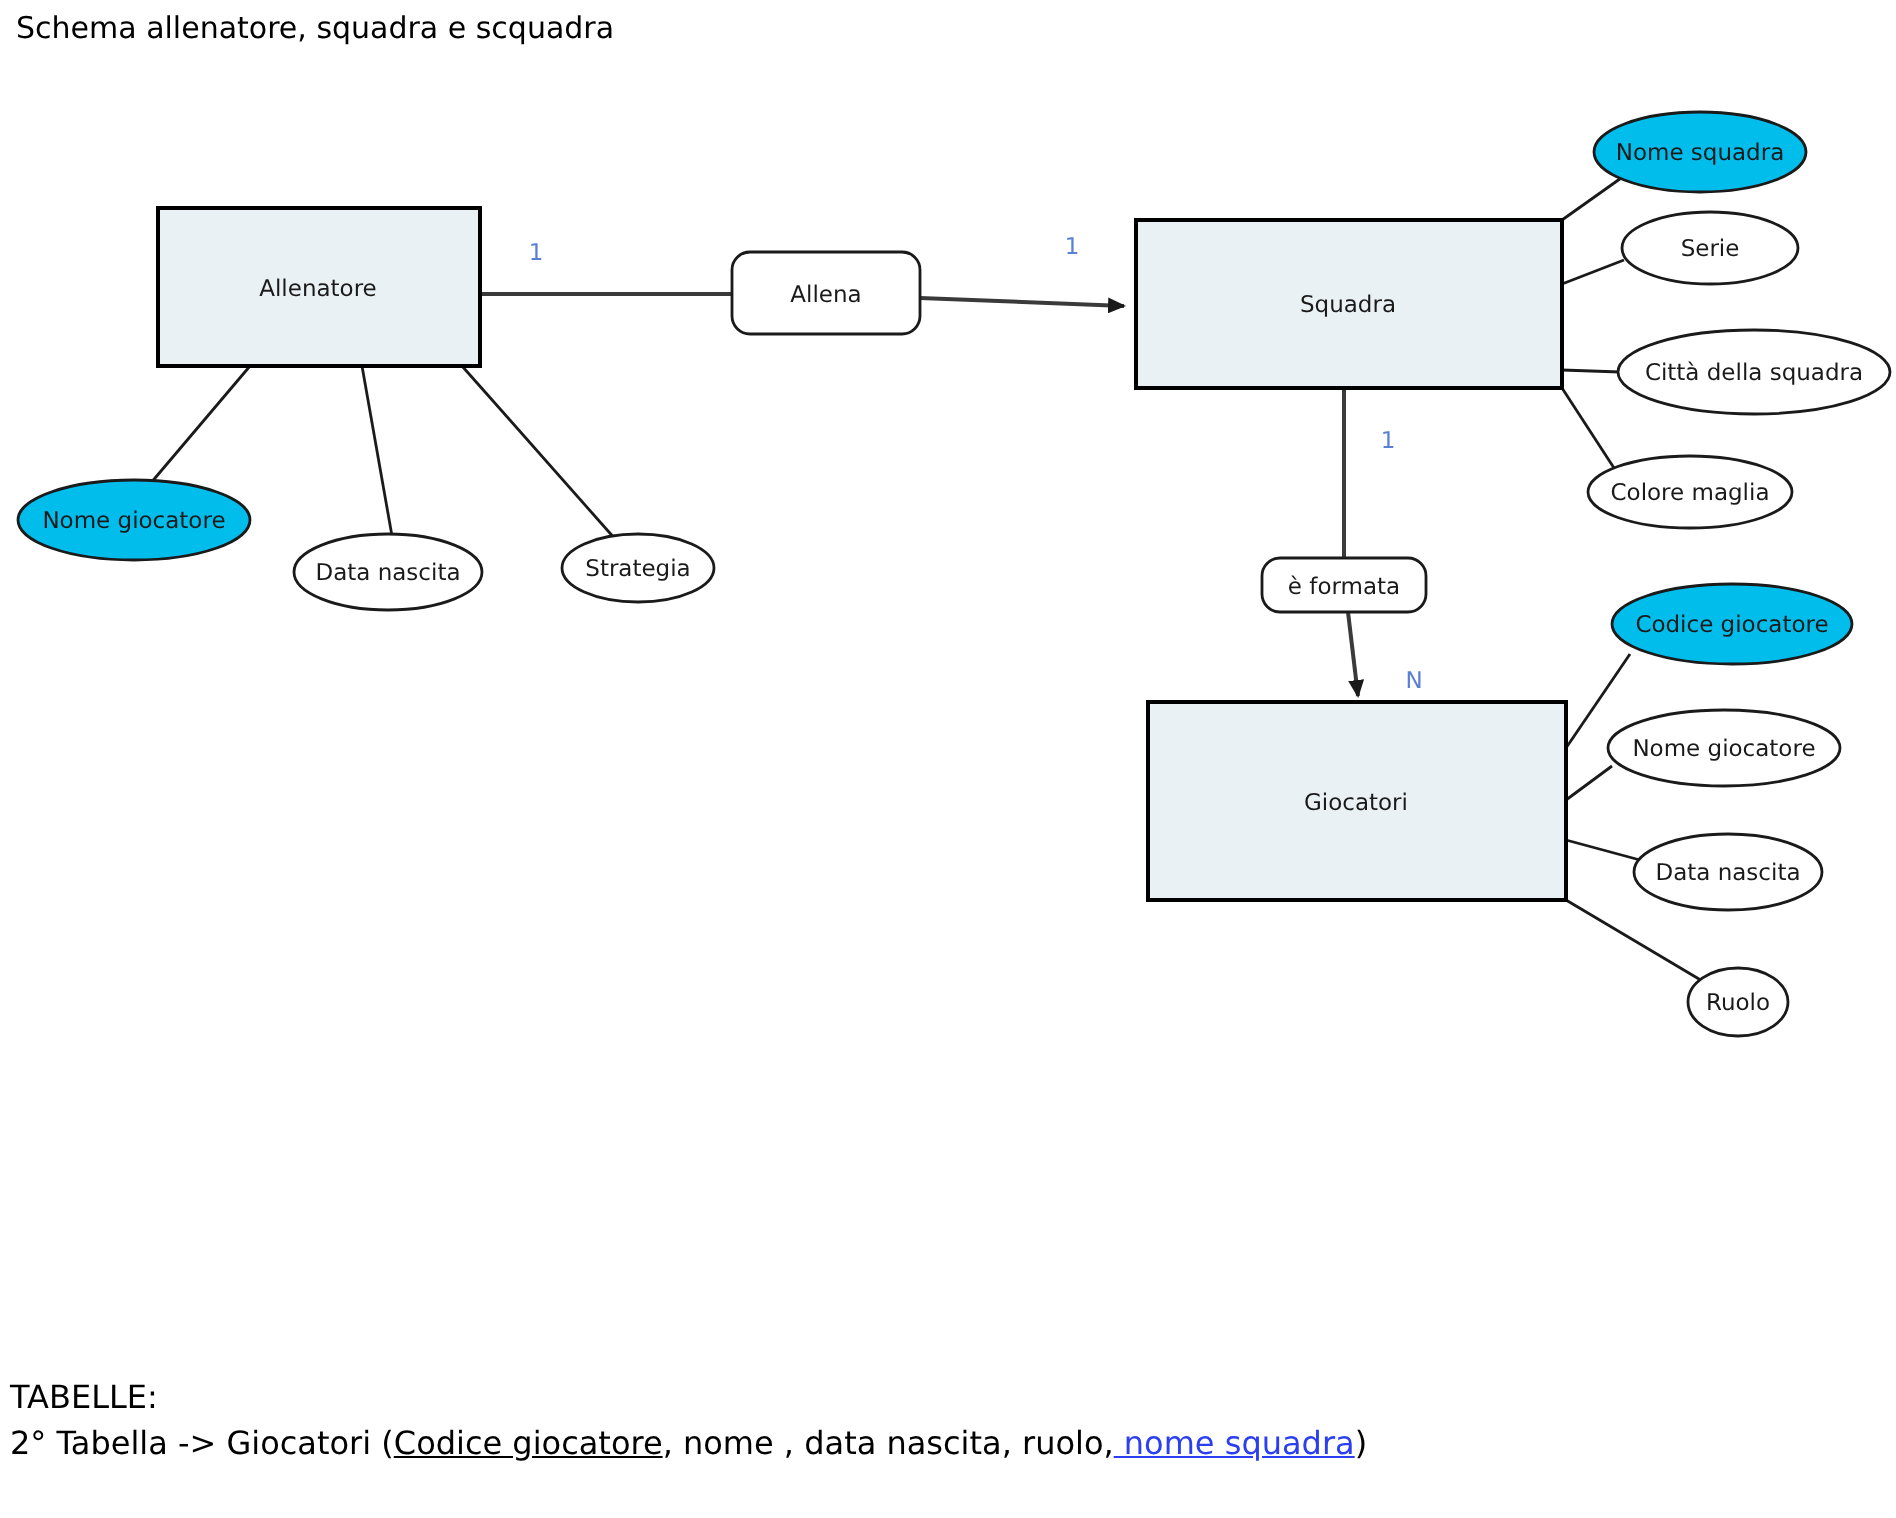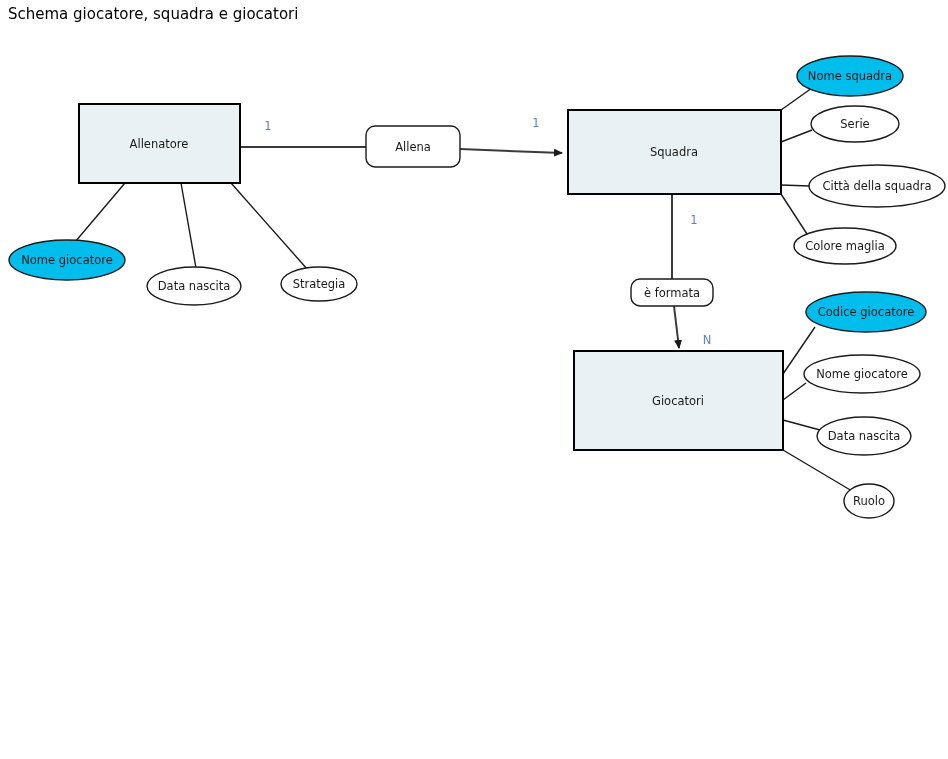--- a/index.html
+++ b/index.html
@@ -51,21 +51,21 @@
   .attr-ellipse { fill: #ffffff; stroke: #1a1a1a; stroke-width: 1.4; }
   .attr-ellipse.key { fill: #00bdec; }
   .attr-label { font-size: 11.5px; fill: #1a1a1a; text-anchor: middle; }
   .connector { stroke: #1a1a1a; stroke-width: 1.4; fill: none; }
   .connector.thick { stroke: #3a3a3a; stroke-width: 2; }
   .card-label { font-size: 11.5px; fill: #5a7fd4; text-anchor: middle; }
 </style>
 </head>
 <body>
 
-<div id="page-title">Schema giocatore, squadra e giocatori</div>
+<div id="page-title">Schema allenatore, squadra e scquadra</div>
 
 <svg id="diagram" viewBox="0 0 948 620" width="948" height="620" xmlns="http://www.w3.org/2000/svg">
   <defs>
     <marker id="arrowhead" markerWidth="9" markerHeight="8" refX="8" refY="4" orient="auto" markerUnits="userSpaceOnUse">
       <path d="M0,0 L9,4 L0,8 z" fill="#1a1a1a"></path>
     </marker>
   </defs>
 
   <g>
     <line class="connector" x1="125" y1="183" x2="75" y2="242"></line>
@@ -166,13 +166,15 @@
     <text class="attr-label" x="869" y="505">Ruolo</text>
   </g>
 
   <text class="card-label" x="268" y="130">1</text>
   <text class="card-label" x="536" y="127">1</text>
   <text class="card-label" x="694" y="224">1</text>
   <text class="card-label" x="707" y="344">N</text>
 </svg>
 
 <div id="tables-block">
+  <span class="tbl-line">TABELLE:</span>
+  <span class="tbl-line"><span>2° Tabella -&gt; Giocatori (</span><span class="pk">Codice giocatore</span><span>, nome , data nascita, ruolo,</span><span class="fk"> nome squadra</span><span>)</span></span>
 </div>
 
 </body></html>

